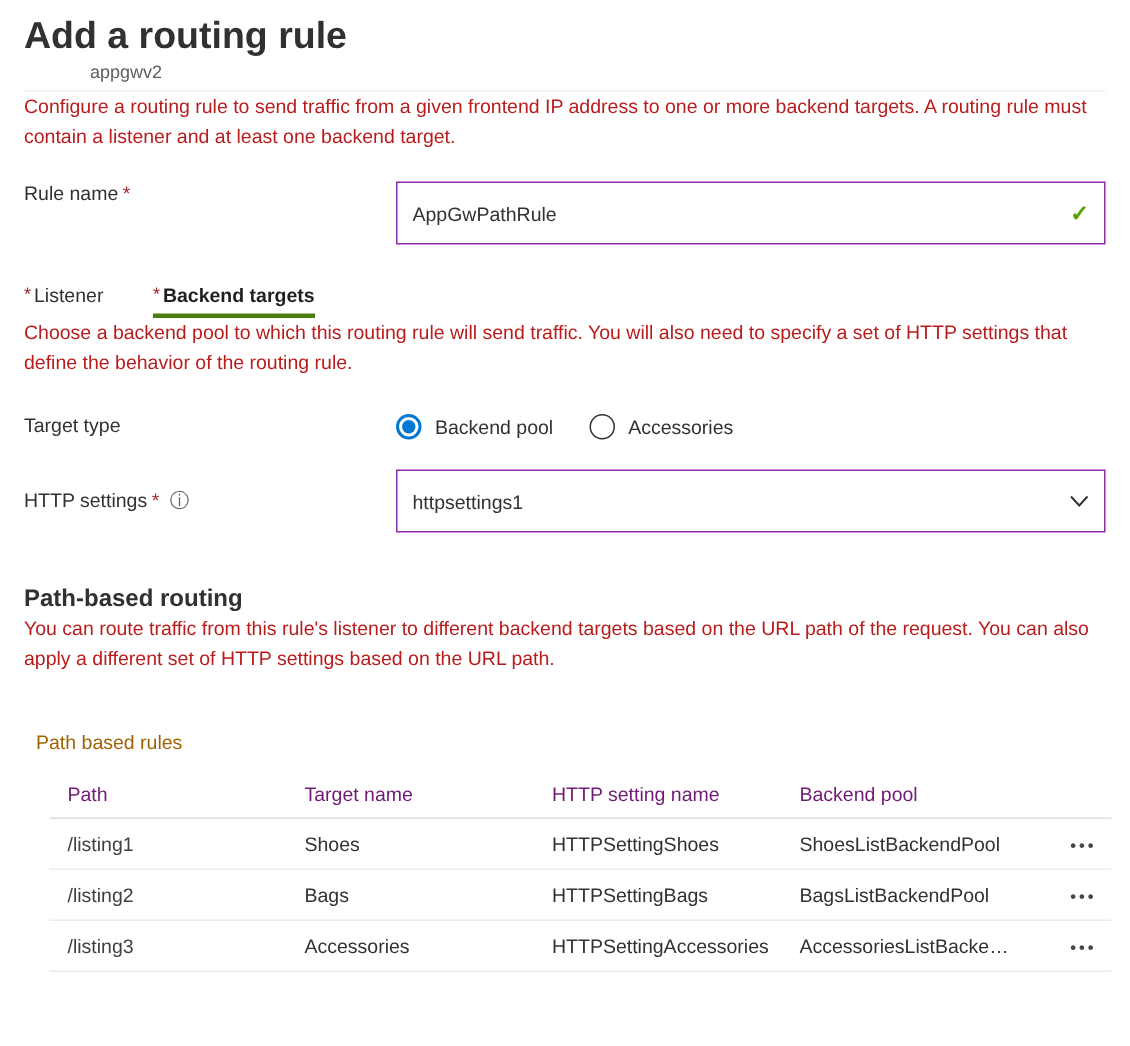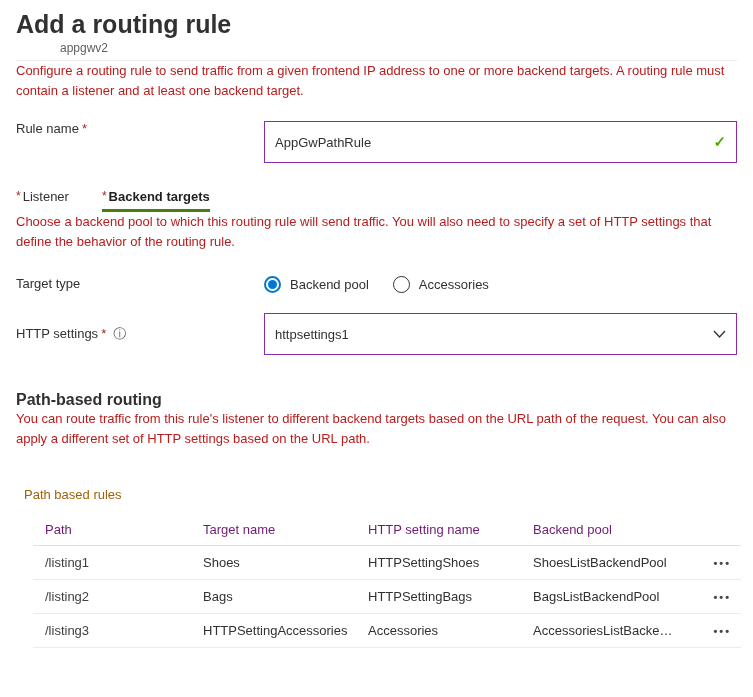--- a/index.html
+++ b/index.html
@@ -152,20 +152,20 @@
     <div class="t-row">
       <div class="cell c-path"><a class="path-link">/listing2</a></div>
       <div class="cell c-target">Bags</div>
       <div class="cell c-http">HTTPSettingBags</div>
       <div class="cell c-pool">BagsListBackendPool</div>
       <div class="cell c-menu"><button class="menu-btn">•••</button></div>
     </div>
 
     <div class="t-row">
       <div class="cell c-path"><a class="path-link">/listing3</a></div>
+      <div class="cell c-target">Accessories</div>
       <div class="cell c-http">HTTPSettingAccessories</div>
-      <div class="cell c-target">Accessories</div>
       <div class="cell c-pool">AccessoriesListBackendPool</div>
       <div class="cell c-menu"><button class="menu-btn">•••</button></div>
     </div>
   </div>
 
 </div>
 
 </body></html>

